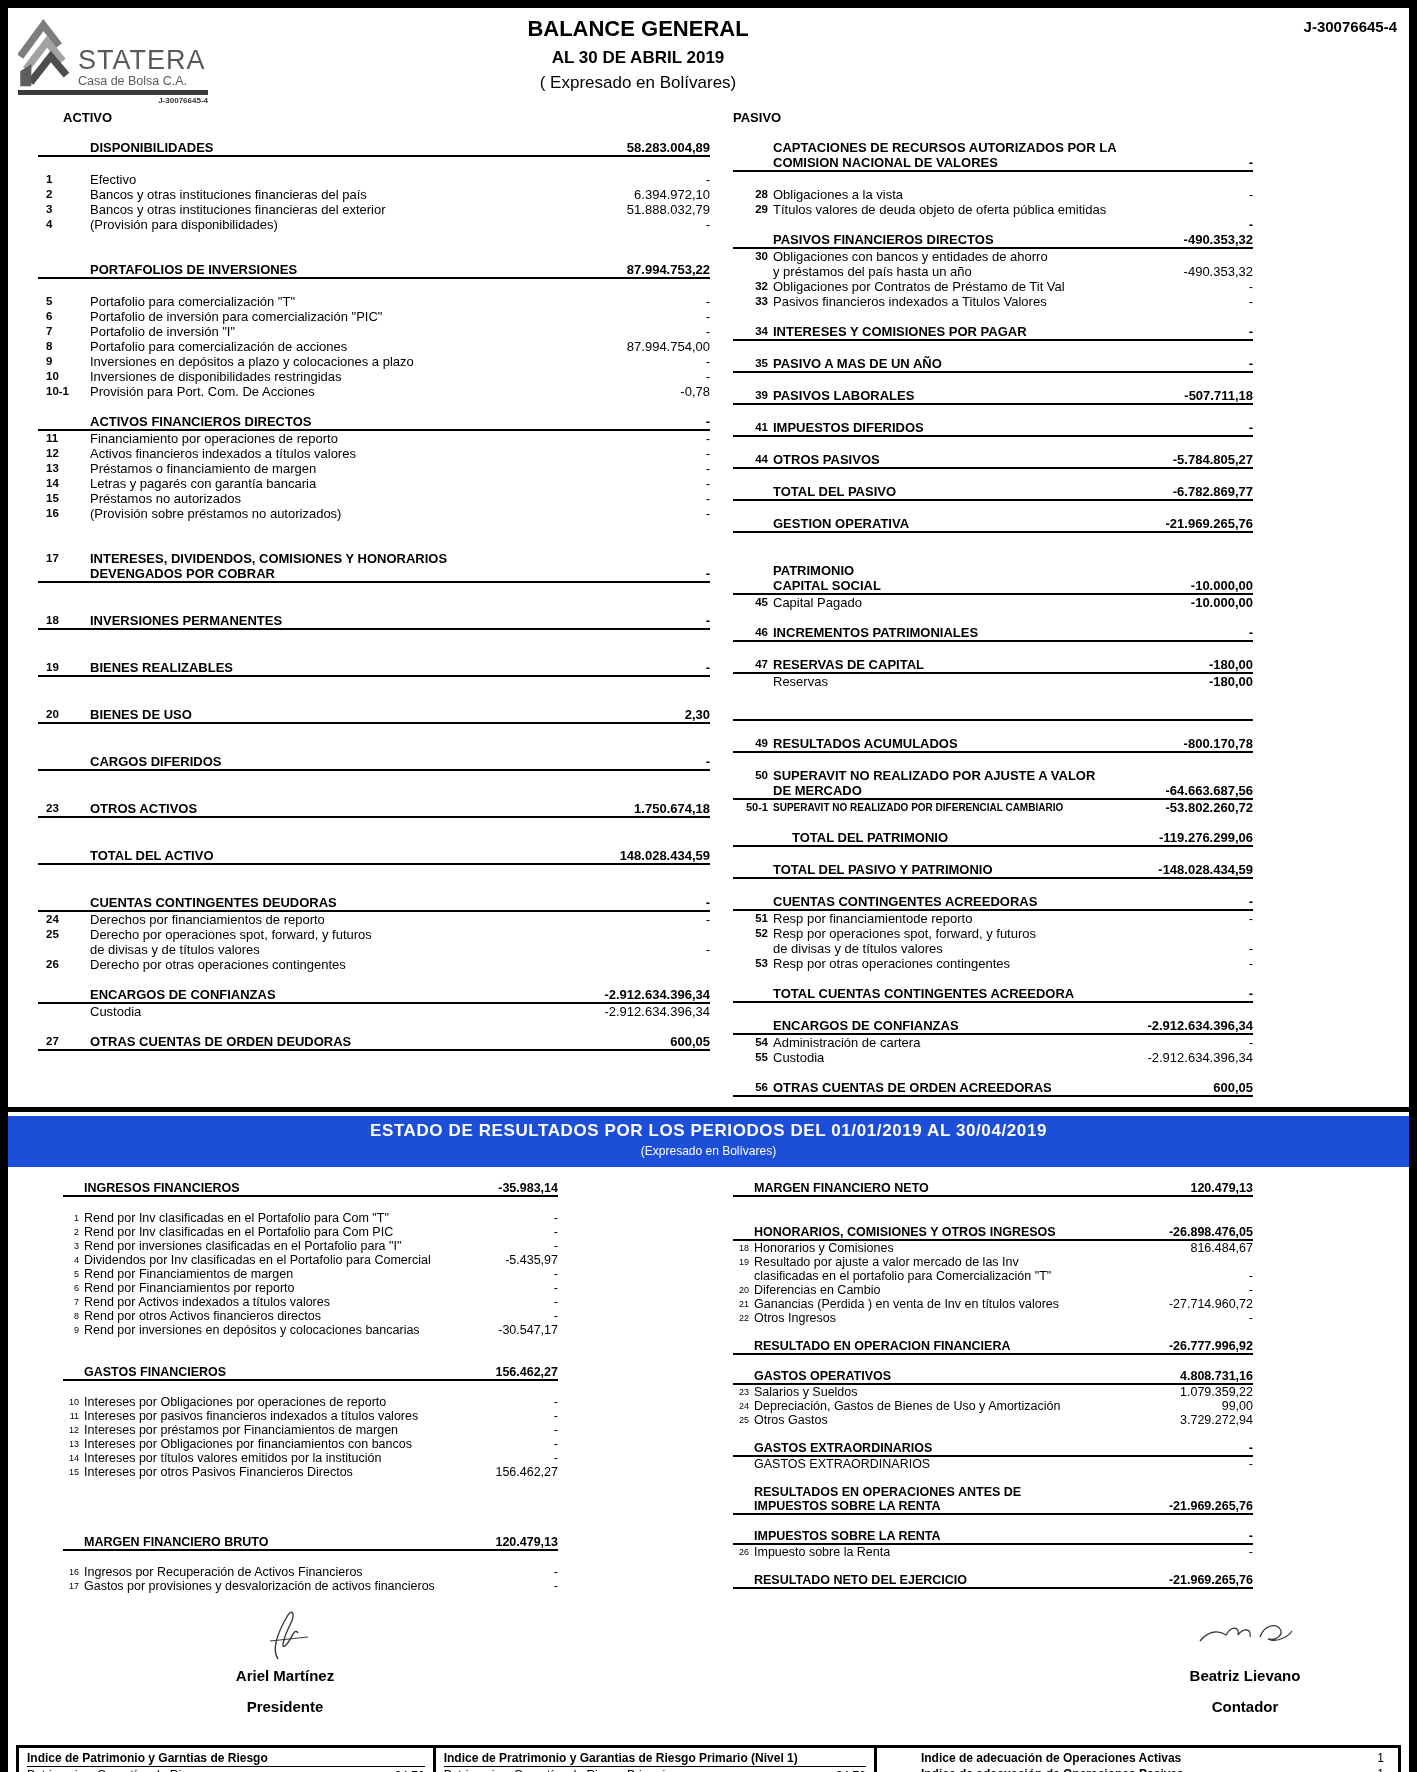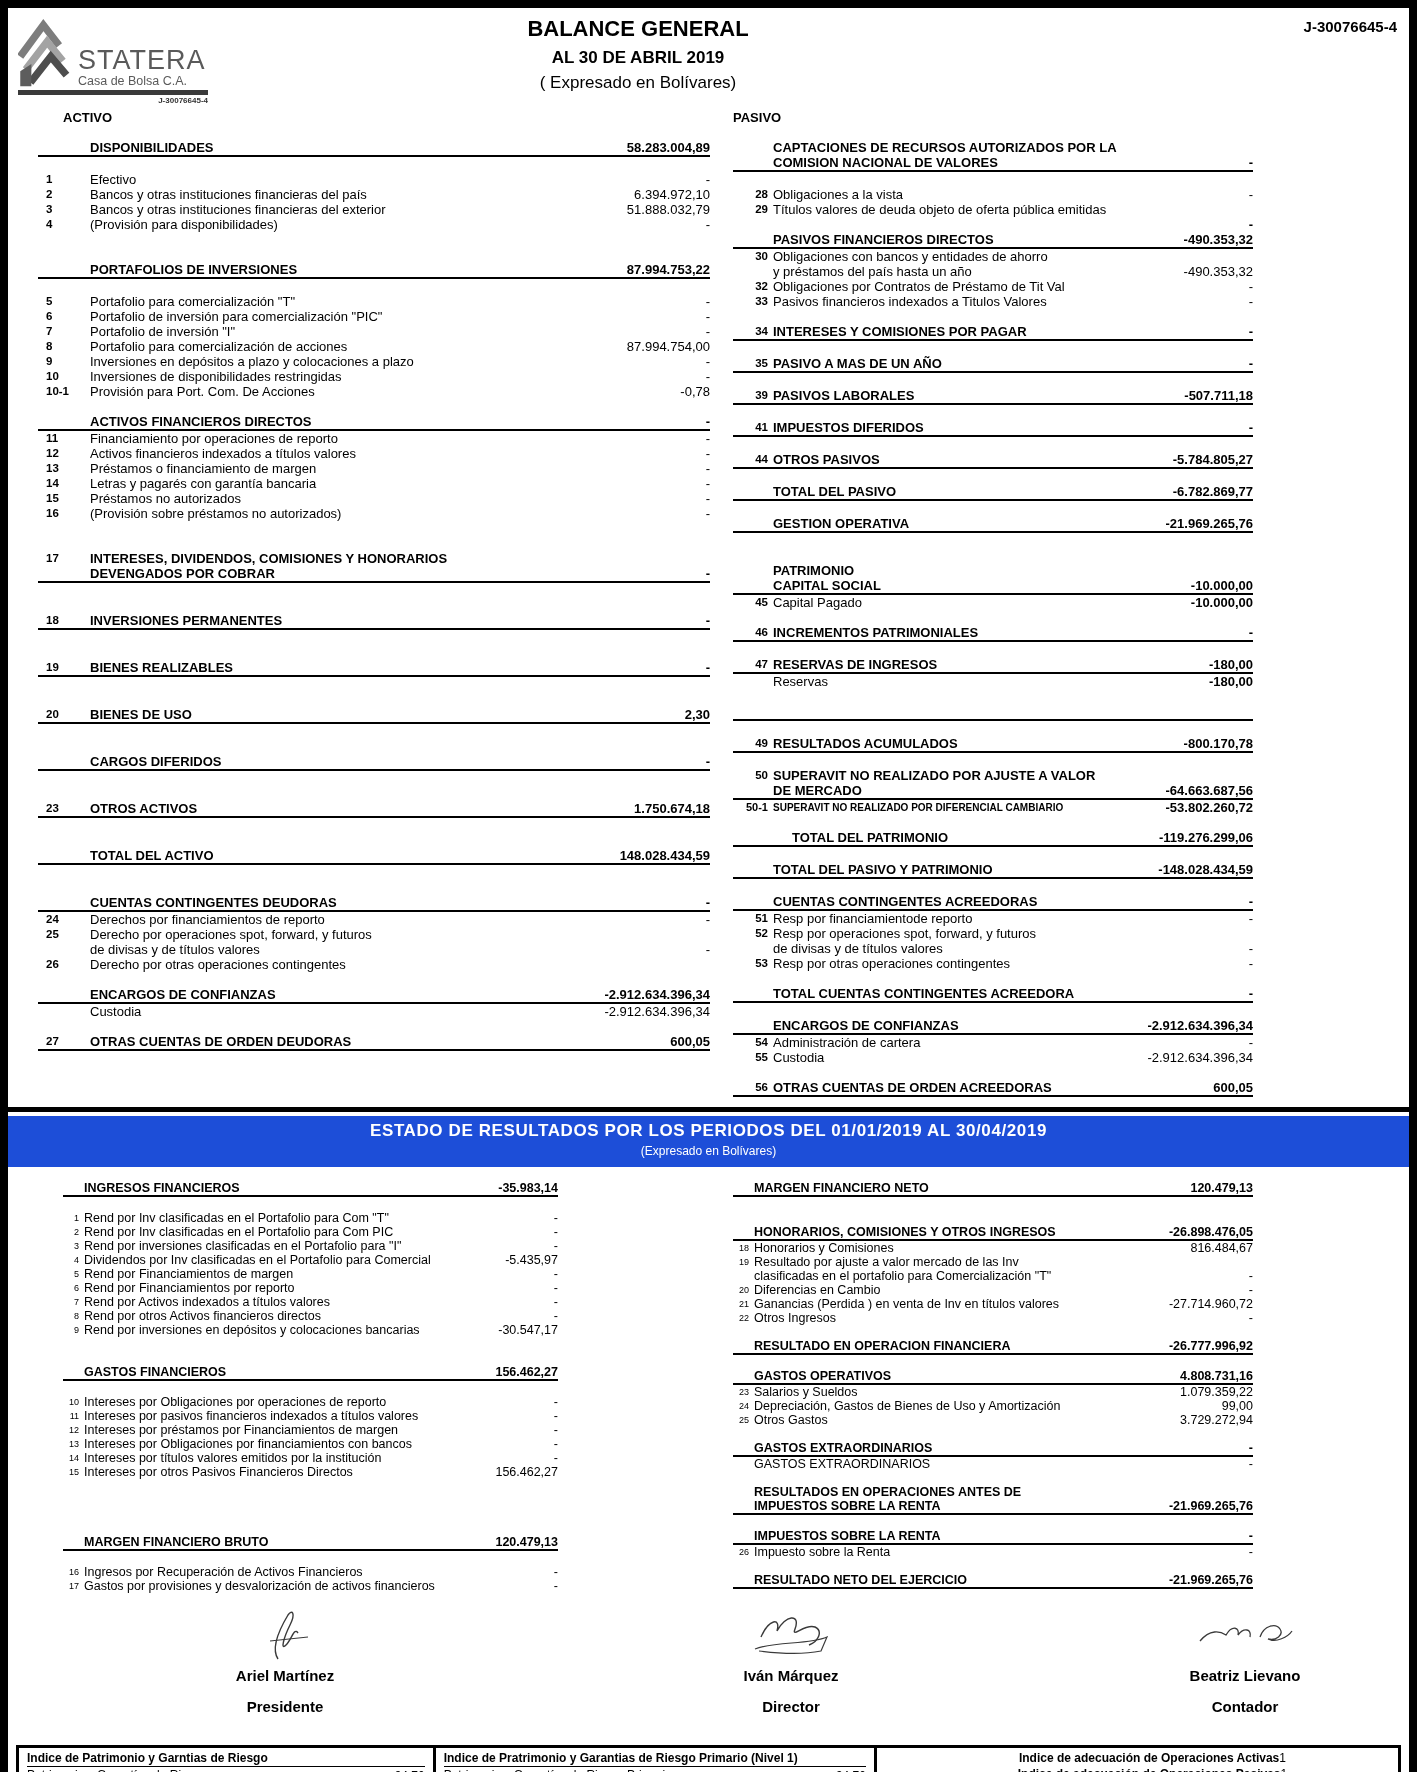--- a/index.html
+++ b/index.html
@@ -59,21 +59,21 @@
   .sig-title{font-size:15px;font-weight:700;margin-top:14px;}
   
   .footer{display:flex;border:3px solid #000;margin:10px 8px 8px;font-size:12px;line-height:16px;}
   .fcell{box-sizing:border-box;padding:2px 8px 6px;}
   .fcell+.fcell{border-left:3px solid #000;}
   .fc1{width:30%;} .fc2{width:32%;} .fc3{width:38%;}
   .f-title{font-weight:700;border-bottom:1.5px solid #000;}
   .fr{display:flex;align-items:flex-end;}
   .fr .lined{flex:1;display:flex;align-items:flex-end;border-bottom:1.5px solid #000;}
   .fr .fv{white-space:nowrap;padding-left:10px;}
-  .fr3{display:flex;justify-content:center;font-weight:700;padding-right:6px;padding-left:36px;}
+  .fr3{display:flex;justify-content:space-between;font-weight:700;padding-right:6px;padding-left:36px;}
   .fr3 .fv3{font-weight:400;}
 </style>
 </head>
 <body>
 
 <div class="page">
 
   <header class="hdr">
     <div class="logo">
       <div class="logo-row">
@@ -367,21 +367,21 @@
           <span class="lbl">Capital Pagado</span>
           <span class="val b">-10.000,00</span>
         </div>
         <div class="frow section" style="margin-top: 15px;">
           <span class="num">46</span>
           <span class="lbl">INCREMENTOS PATRIMONIALES</span>
           <span class="val">-</span>
         </div>
         <div class="frow section" style="margin-top: 15px;">
           <span class="num">47</span>
-          <span class="lbl">RESERVAS DE INGRESOS</span>
+          <span class="lbl">RESERVAS DE CAPITAL</span>
           <span class="val">-180,00</span>
         </div>
         <div class="frow item">
           <span class="num"></span>
           <span class="lbl">Reservas</span>
           <span class="val b">-180,00</span>
         </div>
         <div class="frow divider" style="margin-top: 30px;"></div>
         <div class="frow section" style="margin-top: 15px;">
           <span class="num">49</span>
@@ -660,28 +660,20 @@
   </div>
 
   <div class="sigs">
     <div class="sig" style="left:117px;">
       <svg width="110" height="58" viewBox="0 0 110 58" aria-hidden="true">
         <path d="M48 52 C40 40 52 18 58 8 C62 2 66 6 60 18 C54 30 50 44 56 38 C62 32 64 20 68 26" fill="none" stroke="#3a3a3a" stroke-width="1.4"></path>
         <path d="M40 34 L78 30" fill="none" stroke="#3a3a3a" stroke-width="1.2"></path>
       </svg>
       <div class="sig-name">Ariel Martínez</div>
       <div class="sig-title">Presidente</div>
-    </div>
-    <div class="sig" style="left:623px;">
-      <svg width="120" height="58" viewBox="0 0 120 58" aria-hidden="true">
-        <path d="M30 30 C38 12 50 10 46 24 C54 8 70 6 64 22 C60 32 74 16 84 20 C92 24 88 34 78 38" fill="none" stroke="#3a3a3a" stroke-width="1.4"></path>
-        <path d="M24 42 C44 34 78 38 96 30 L90 44 C70 48 44 46 28 44" fill="none" stroke="#3a3a3a" stroke-width="1.2"></path>
-      </svg>
-      <div class="sig-name">Iván Márquez</div>
-      <div class="sig-title">Director</div>
     </div>
     <div class="sig" style="left:1077px;">
       <svg width="130" height="58" viewBox="0 0 130 58" aria-hidden="true">
         <path d="M20 34 C30 22 40 24 46 28 C52 18 60 20 58 28 C64 20 72 22 70 30" fill="none" stroke="#3a3a3a" stroke-width="1.3"></path>
         <path d="M80 30 C84 18 96 16 100 22 C104 28 96 34 88 32 C96 36 108 30 112 24" fill="none" stroke="#3a3a3a" stroke-width="1.3"></path>
       </svg>
       <div class="sig-name">Beatriz Lievano</div>
       <div class="sig-title">Contador</div>
     </div>
   </div>

